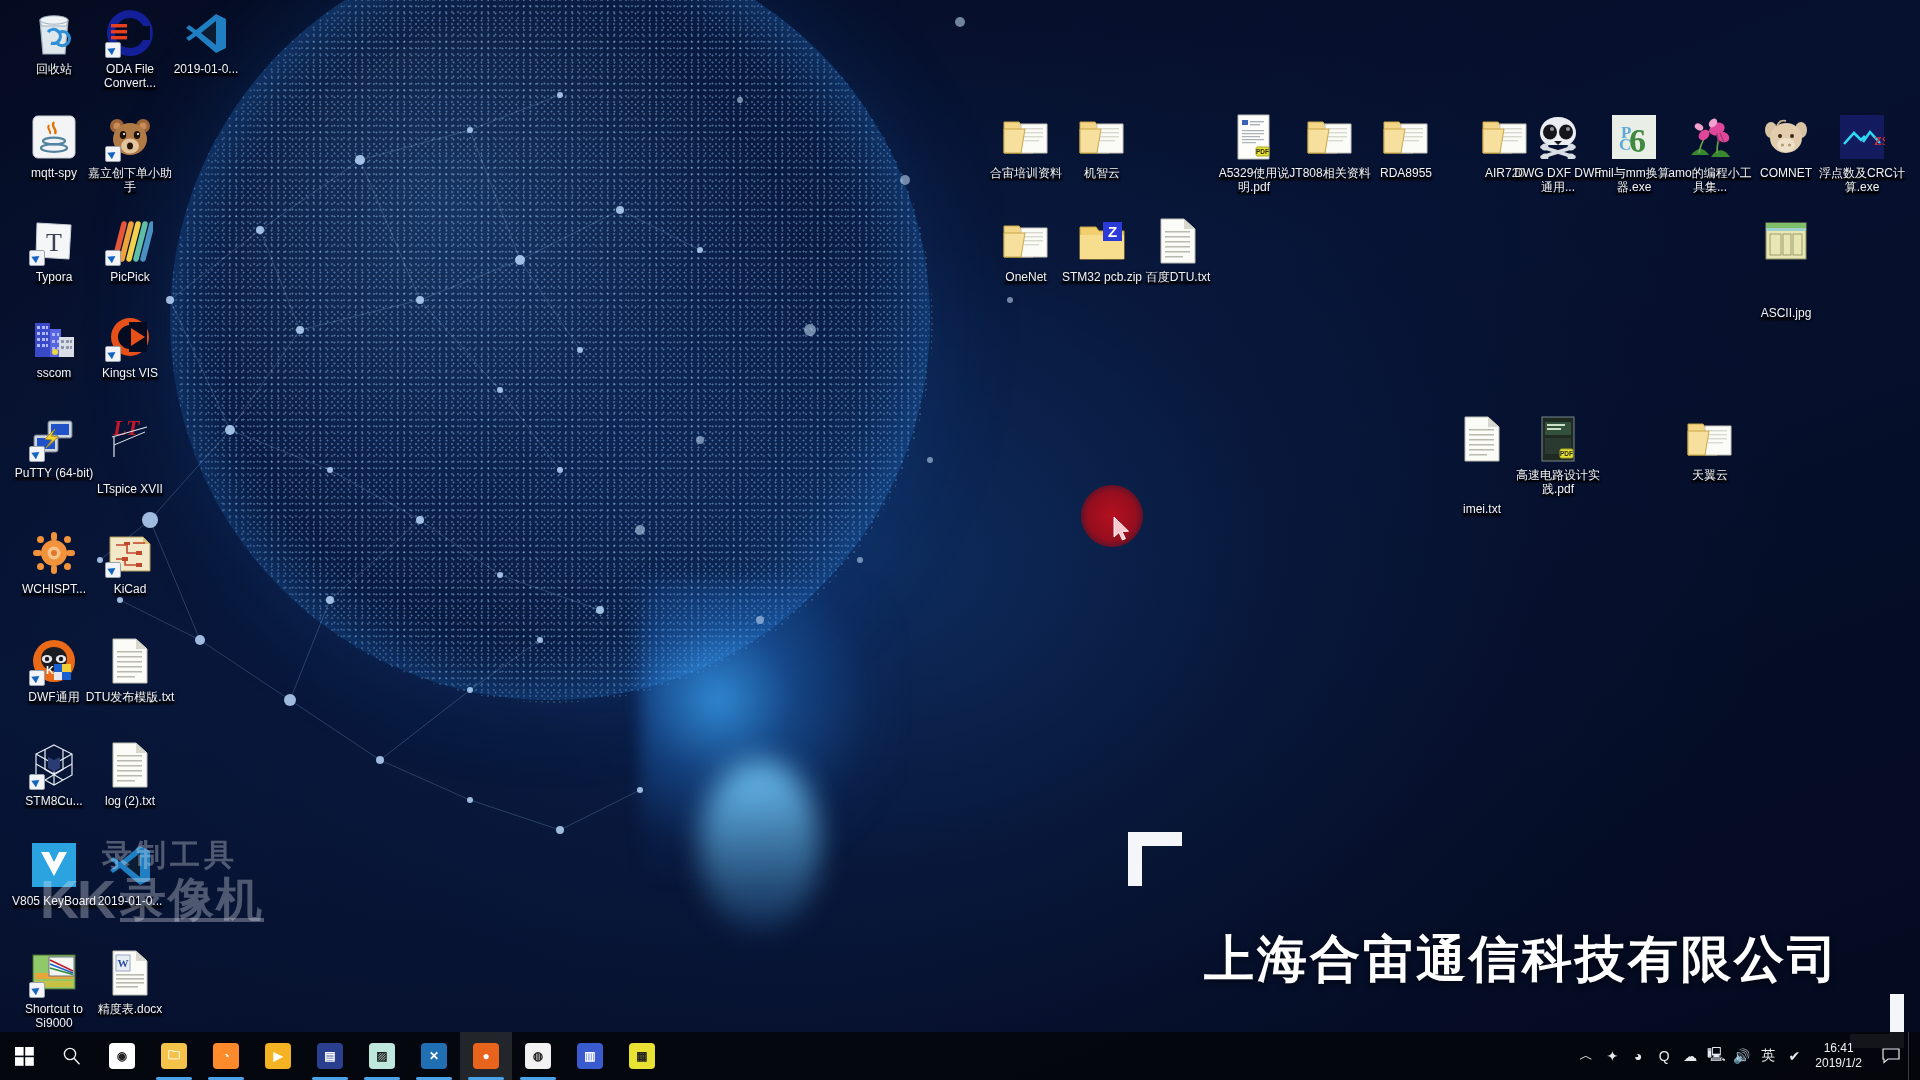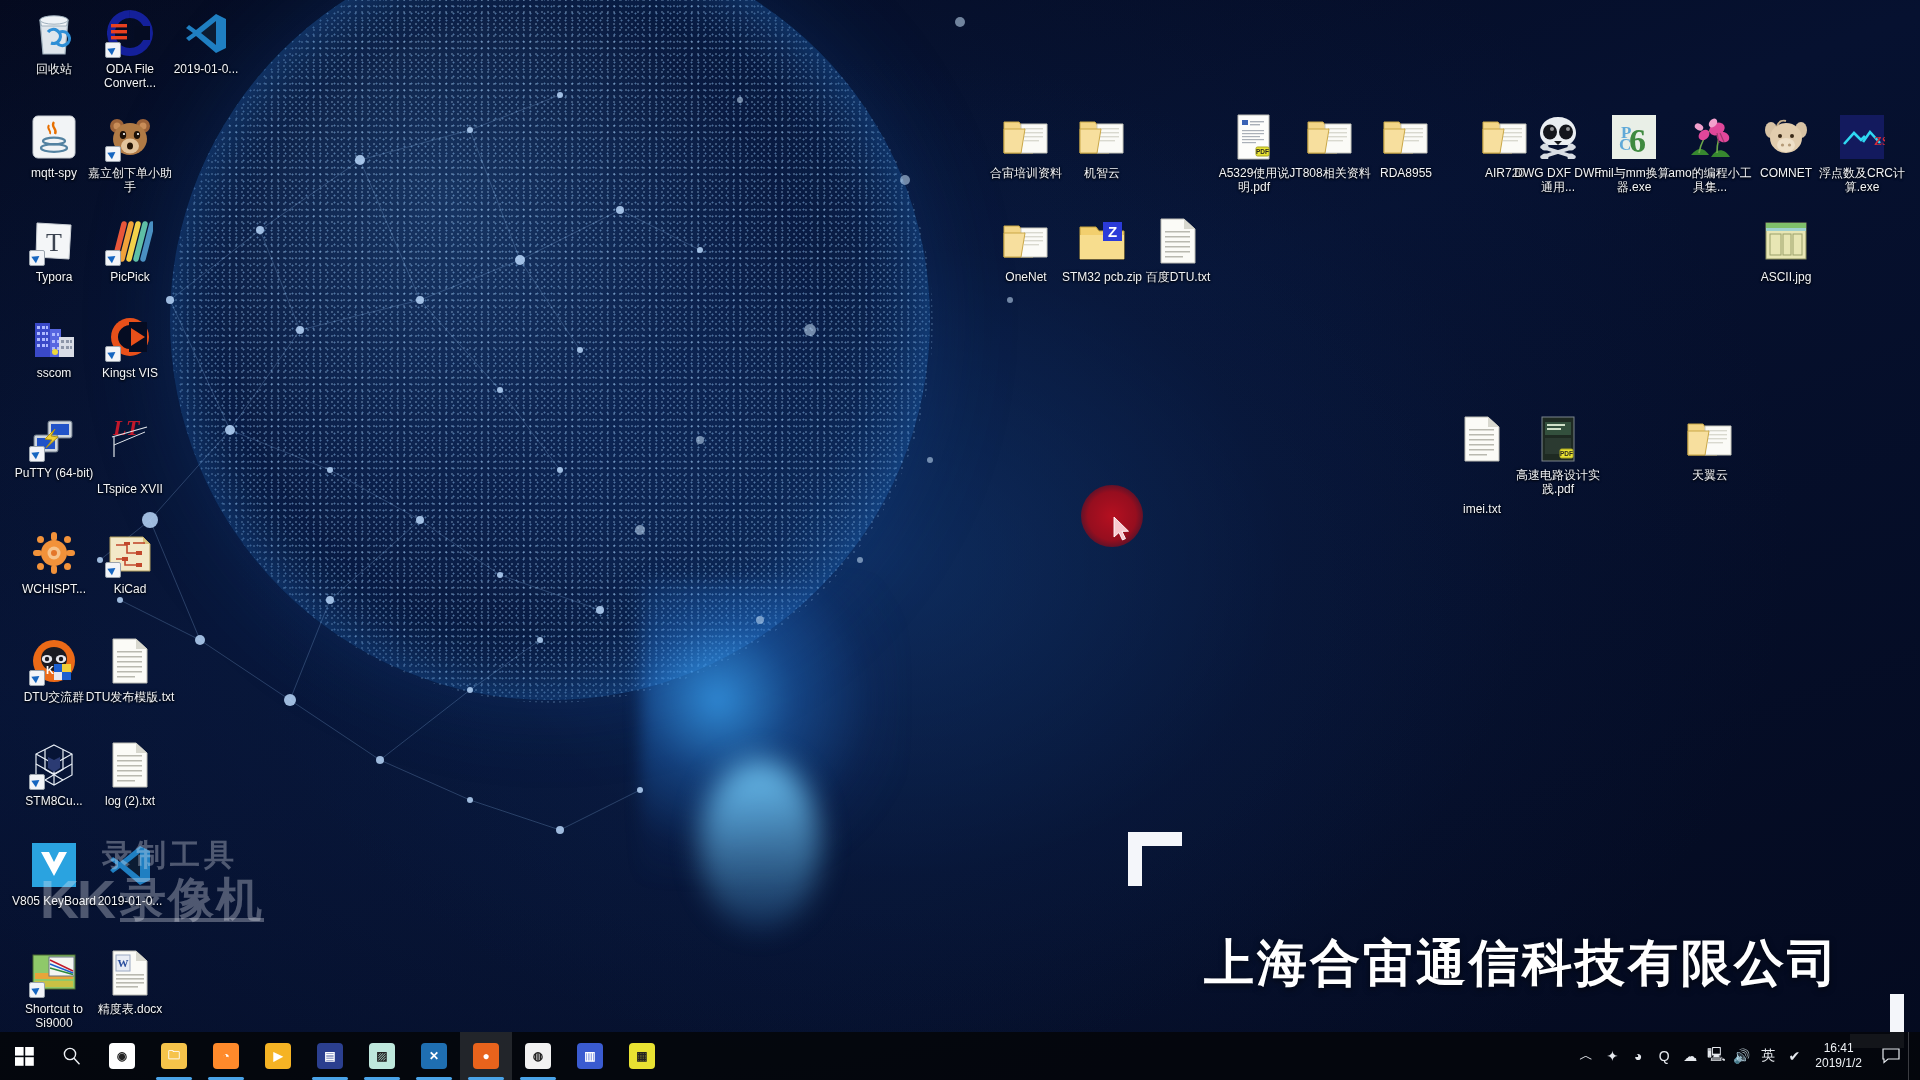--- a/index.html
+++ b/index.html
@@ -60,20 +60,21 @@
   }
   
   #constellation { position:absolute; inset:0; pointer-events:none; }
 
   
   .icon {
     position: absolute; width: 92px;
     display:flex; flex-direction:column; align-items:center;
     text-align:center;
     cursor: default;
+    text-decoration: underline;
   }
   .icon .glyph {
     width: 50px; height: 50px; position: relative;
     display:flex; align-items:center; justify-content:center;
     margin-bottom: 4px;
   }
   .icon .label {
     color: #f2f4f8;
     font-size: 12px; line-height: 14px;
     text-shadow: 0 1px 2px rgba(0,0,0,0.95), 0 0 3px rgba(0,0,0,0.8);
@@ -93,21 +94,21 @@
   #branding { position:absolute; right:26px; bottom:86px; width:690px; }
   .brk { position:absolute; width:54px; height:54px; }
   .brk .h { position:absolute; background:#f4f6fa; }
   #brk-tl { left:-76px; top:-56px; }
   #brk-tl .h1 { left:0; top:0; width:54px; height:14px; }
   #brk-tl .h2 { left:0; top:0; width:14px; height:54px; }
   #brk-br { right:-10px; bottom:-54px; }
   #brk-br .h1 { right:0; bottom:0; width:54px; height:14px; }
   #brk-br .h2 { right:0; bottom:0; width:14px; height:54px; }
   .brand-line1 {
-    color:#ffffff; font-family:Liberation Sans, sans-serif; font-weight:bold;
+    color:#ffffff; font-family:Liberation Mono, monospace; font-weight:bold;
     font-size:50px; letter-spacing:3px; line-height:1.25;
     text-shadow: 0 2px 6px rgba(0,0,0,0.6);
     margin-top: 44px;
   }
   .brand-line2 {
     color:#ffffff; font-family:"Liberation Serif", serif; font-weight:bold;
     font-size:50px; letter-spacing:2px; margin-top:46px; line-height:1.2;
     text-shadow: 0 2px 6px rgba(0,0,0,0.6);
   }
 
@@ -477,21 +478,21 @@
               <circle cx="30" cy="21" r="2.2" fill="#1b1b22"></circle>
         <path d="M23,42 L23,26 L40,26 L40,42 Z" fill="#1a5fd0"></path>
         <path d="M23,42 L23,26 L40,26 L40,42 Z" fill="none"></path>
         <path d="M31,26 L40,26 L40,34 L31,34 Z" fill="#f2cf3a"></path>
         <path d="M23,34 L31,34 L31,42 L23,42 Z" fill="#e8e8ee"></path>
         <text x="15" y="36" font-family="Liberation Sans, sans-serif" font-size="11" font-weight="bold" fill="#fff">K</text>
       </svg>
           </div>
           <span class="shortcut-arrow"></span>
         </div>
-        <div class="label">DTU交流群</div>
+        <div class="label">DWF通用</div>
       </div>
       <div class="icon" style="left: 84px; top: 636px;">
         <div class="glyph">
           <div style="width: 50px; height: 50px; position: relative; display: flex; align-items: center; justify-content: center;">
             <svg width="36" height="46" viewBox="0 0 36 46">
         <path d="M1,1 L24,1 L35,11 L35,45 L1,45 Z" fill="#fbfbf7" stroke="#bdbdb6"></path>
         <path d="M24,1 L35,11 L24,11 Z" fill="#d8d8cf"></path>
         <g fill="#b9b9b0">
           <rect x="5" y="13" width="25" height="1.5"></rect>
                 <rect x="5" y="18" width="25" height="1.5"></rect>
@@ -853,21 +854,21 @@
           <rect x="5" y="23" width="25" height="1.5"></rect>
                 <rect x="5" y="28" width="25" height="1.5"></rect>
           <rect x="5" y="33" width="25" height="1.5"></rect>
                 <rect x="5" y="38" width="18" height="1.5"></rect>
         </g>
       </svg>
           </div>
         </div>
         <div class="label">百度DTU.txt</div>
       </div>
-      <div class="icon" style="left: 1740px; top: 216px;">
+      <div class="icon" style="left: 1740px; top: 216px; gap: 36px;">
         <div class="glyph">
           <div style="width: 50px; height: 50px; position: relative; display: flex; align-items: center; justify-content: center;">
             <svg width="42" height="38" viewBox="0 0 42 38">
         <rect x="1" y="1" width="40" height="36" fill="#e8e6b4" stroke="#8b8f5e"></rect>
         <rect x="1" y="1" width="40" height="5" fill="#7fbf6a"></rect>
         <rect x="1" y="6" width="40" height="3" fill="#9ed0cf"></rect>
         <g stroke="#9aa06a" fill="none">
           <rect x="5" y="12" width="11" height="21"></rect>
                 <rect x="18" y="12" width="8" height="21"></rect>
           <rect x="28" y="12" width="9" height="21"></rect>

